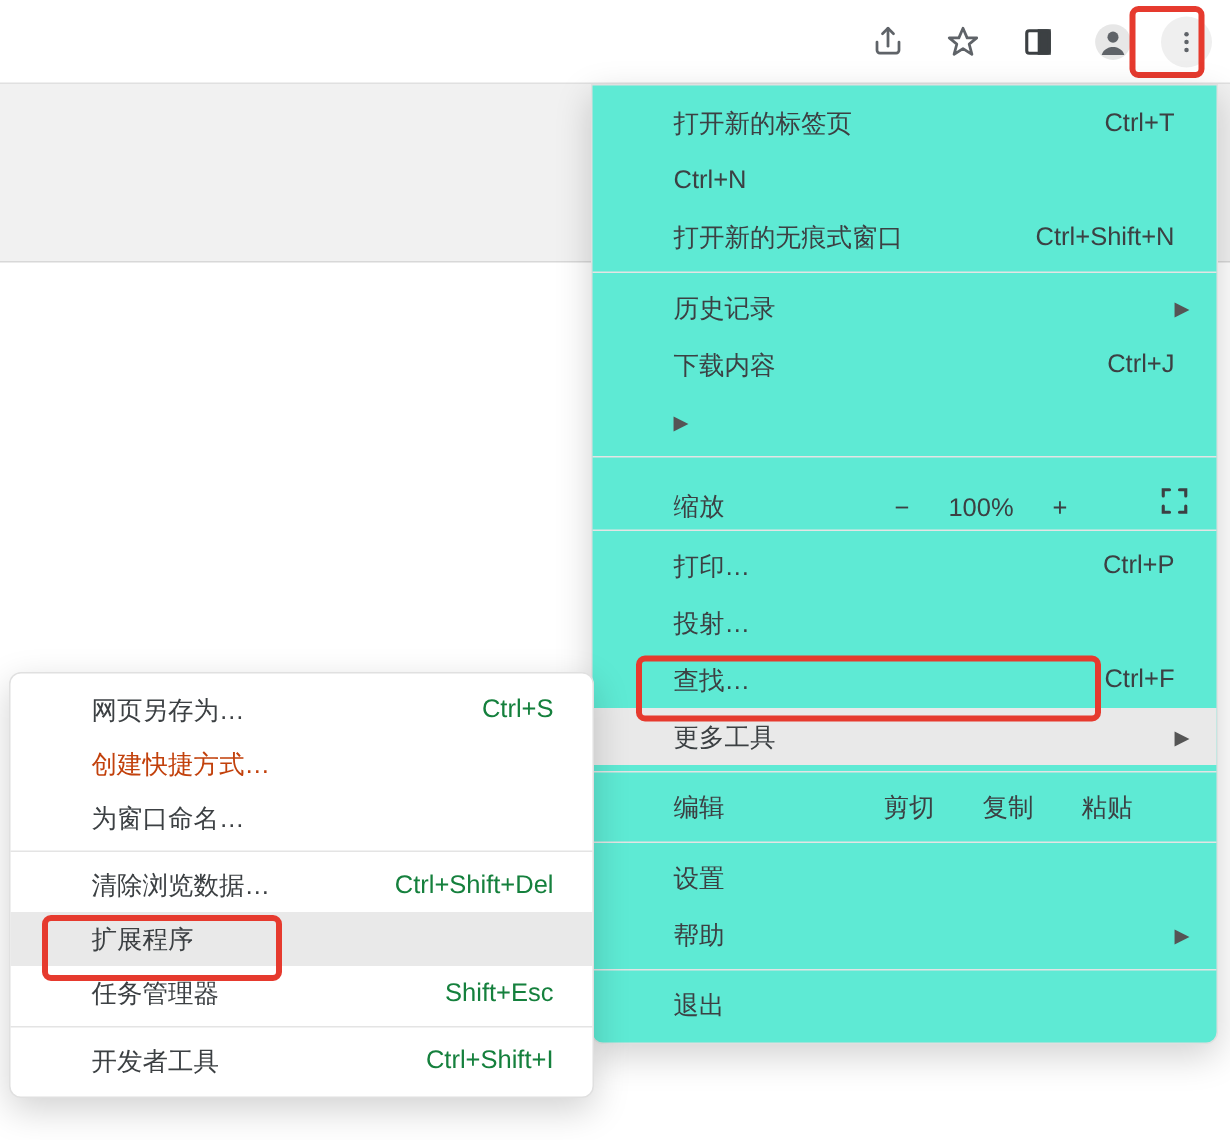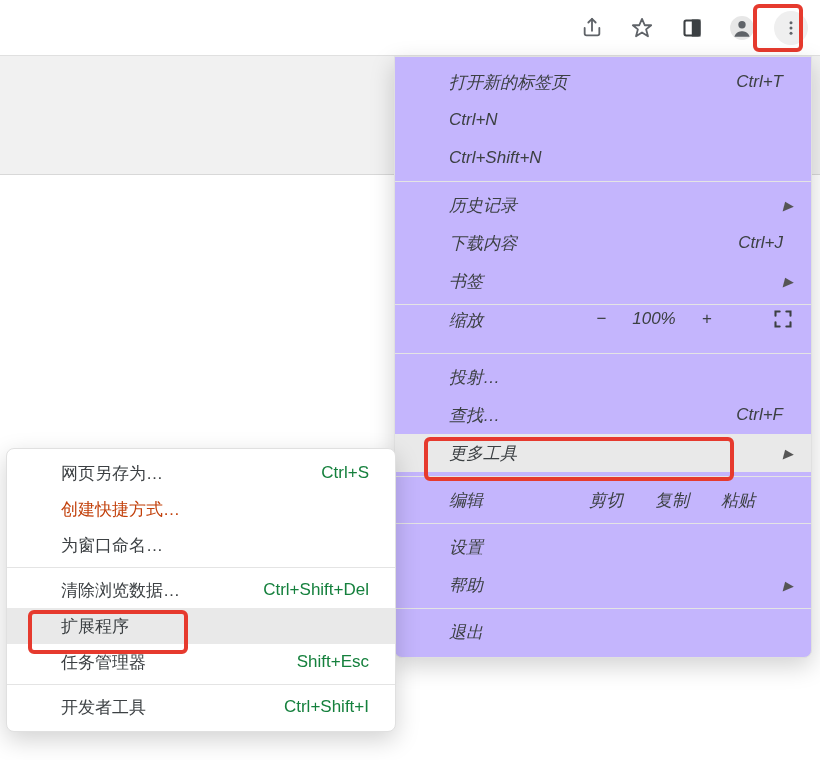--- a/index.html
+++ b/index.html
@@ -59,43 +59,42 @@
     border: 4px solid #e63a2e;
     border-radius: 6px;
     pointer-events: none;
   }
 
   
   .menu {
     position: absolute;
     left: 394px; top: 56px;
     width: 418px;
-    background: #c4b5fd;
+    background: #5eead4;
     border: 1px solid #e0e0e0;
     box-shadow: 0 8px 24px rgba(0,0,0,0.18);
     border-radius: 0 0 8px 8px;
     padding: 6px 0;
     font-size: 17px;
     color: #3c4043;
-    font-style: italic;
   }
   .item {
     display: flex;
     align-items: center;
     height: 38px;
     padding: 0 28px 0 54px;
   }
   .item.hl { background: #e9e9e9; align-items: center; }
   .item .label { flex: 1; }
   .item .shortcut { color: #3c4043; font-size: 17px; }
   .item .chevron { color: #555; font-size: 13px; margin-right: -10px; }
   .sep { height: 1px; background: #e4e4e4; margin: 4px 0; }
 
   .zoom-row {
-    display: flex; align-items: flex-start;
+    display: flex; align-items: flex-end;
     height: 40px;
     padding: 0 18px 0 54px;
   }
   .zoom-row .zlabel { width: 110px; }
   .zoom-row .zctrl {
     flex: 1;
     display: flex; align-items: center; justify-content: center;
     gap: 26px;
   }
   .zoom-row .zctrl span { font-size: 17px; color: #3c4043; }
@@ -184,33 +183,33 @@
 
 <div class="menu">
   <div class="item">
     <span class="label">打开新的标签页</span>
     <span class="shortcut">Ctrl+T</span>
   </div>
   <div class="item">
     <span class="shortcut">Ctrl+N</span>
   </div>
   <div class="item">
+    <span class="label">打开新的无痕式窗口</span>
     <span class="shortcut">Ctrl+Shift+N</span>
   </div>
   <div class="sep"></div>
   <div class="item">
     <span class="label">历史记录</span>
     <span class="chevron">▶</span>
   </div>
   <div class="item">
     <span class="label">下载内容</span>
     <span class="shortcut">Ctrl+J</span>
   </div>
   <div class="item">
-    <span class="label">书签</span>
     <span class="chevron">▶</span>
   </div>
   <div class="sep"></div>
   <div class="zoom-row">
     <span class="zlabel">缩放</span>
     <div class="zctrl">
       <span>−</span>
       <span>100%</span>
       <span>+</span>
     </div>
@@ -218,20 +217,24 @@
       <svg width="20" height="20" viewBox="0 0 24 24" fill="none" stroke="#3c4043" stroke-width="2.5" stroke-linecap="round">
         <path d="M3 8V3h5"></path>
             <path d="M21 8V3h-5"></path>
             <path d="M3 16v5h5"></path>
             <path d="M21 16v5h-5"></path>
       </svg>
     </span>
   </div>
   <div class="sep"></div>
   <div class="item">
+    <span class="label">打印…</span>
+    <span class="shortcut">Ctrl+P</span>
+  </div>
+  <div class="item">
     <span class="label">投射…</span>
   </div>
   <div class="item">
     <span class="label">查找…</span>
     <span class="shortcut">Ctrl+F</span>
   </div>
   <div class="item hl">
     <span class="label">更多工具</span>
     <span class="chevron">▶</span>
   </div>

